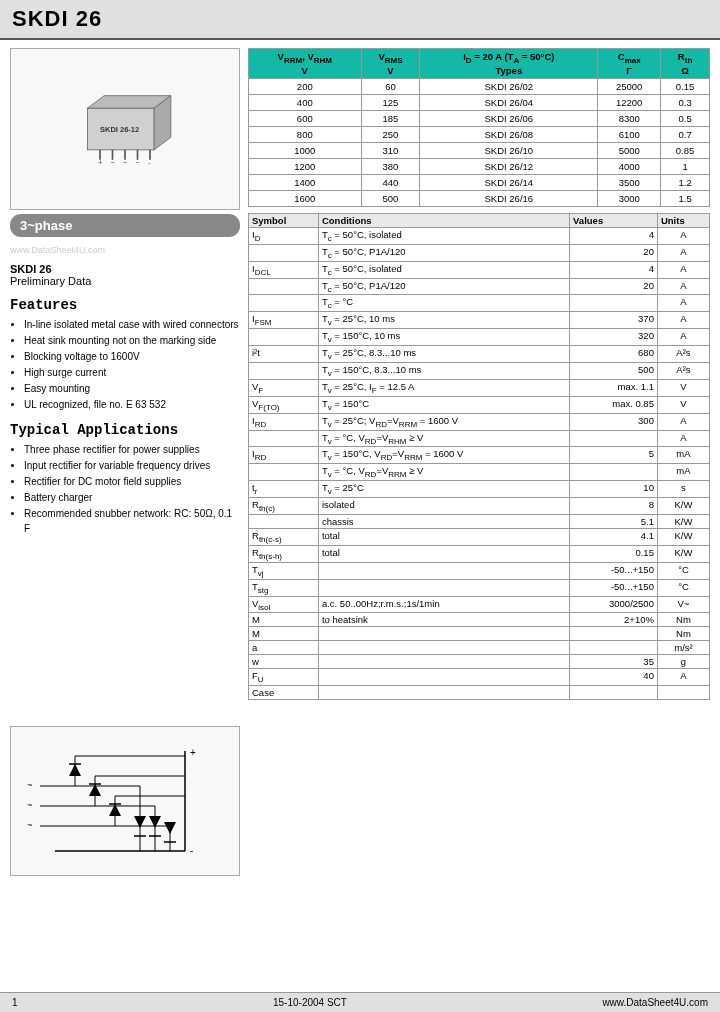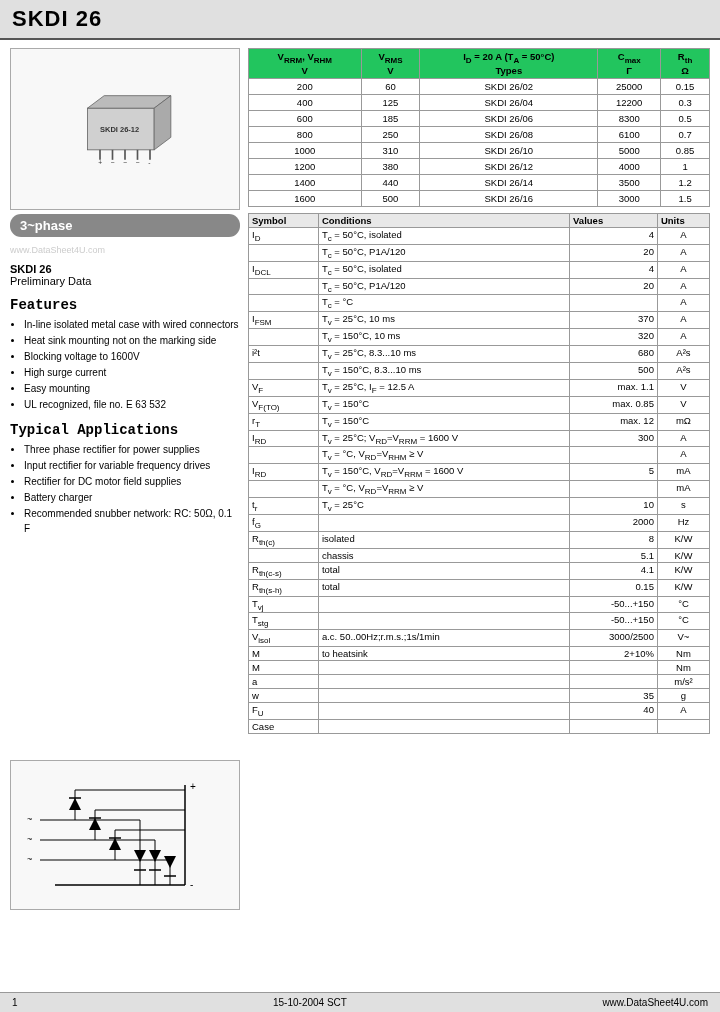--- a/index.html
+++ b/index.html
@@ -129,21 +129,21 @@
       border-collapse: collapse;
       font-size: 9.5px;
       margin-bottom: 6px;
     }
     .ratings-table th, .ratings-table td {
       border: 1px solid #999;
       padding: 2px 4px;
       text-align: center;
     }
     .ratings-table th {
-      background: #22c55e;
+      background: #14b8a6;
       font-weight: bold;
     }
 
     
     .specs-table {
       width: 100%;
       border-collapse: collapse;
       font-size: 9.5px;
     }
     .specs-table th, .specs-table td {
@@ -410,26 +410,20 @@
             <td class="value">max. 1.1</td>
             <td class="units">V</td>
           </tr>
           <tr>
             <td class="symbol">V<sub>F(TO)</sub></td>
             <td>T<sub>v</sub> = 150°C</td>
             <td class="value">max. 0.85</td>
             <td class="units">V</td>
           </tr>
           <tr>
-            <td class="symbol">r<sub>T</sub></td>
-            <td>T<sub>v</sub> = 150°C</td>
-            <td class="value">max. 12</td>
-            <td class="units">mΩ</td>
-          </tr>
-          <tr>
             <td class="symbol">I<sub>RD</sub></td>
             <td>T<sub>v</sub> = 25°C; V<sub>RD</sub>=V<sub>RRM</sub> = 1600 V</td>
             <td class="value">300</td>
             <td class="units">A</td>
           </tr>
           <tr>
             <td class="symbol"></td>
             <td>T<sub>v</sub> = °C, V<sub>RD</sub>=V<sub>RHM</sub> ≥ V</td>
             <td class="value"></td>
             <td class="units">A</td>
@@ -444,26 +438,20 @@
             <td class="symbol"></td>
             <td>T<sub>v</sub> = °C, V<sub>RD</sub>=V<sub>RRM</sub> ≥ V</td>
             <td class="value"></td>
             <td class="units">mA</td>
           </tr>
           <tr>
             <td class="symbol">t<sub>r</sub></td>
             <td>T<sub>v</sub> = 25°C</td>
             <td class="value">10</td>
             <td class="units">s</td>
-          </tr>
-          <tr>
-            <td class="symbol">f<sub>G</sub></td>
-            <td></td>
-            <td class="value">2000</td>
-            <td class="units">Hz</td>
           </tr>
           <tr>
             <td class="symbol">R<sub>th(c)</sub></td>
             <td>isolated</td>
             <td class="value">8</td>
             <td class="units">K/W</td>
           </tr>
           <tr>
             <td class="symbol"></td>
             <td>chassis</td>

